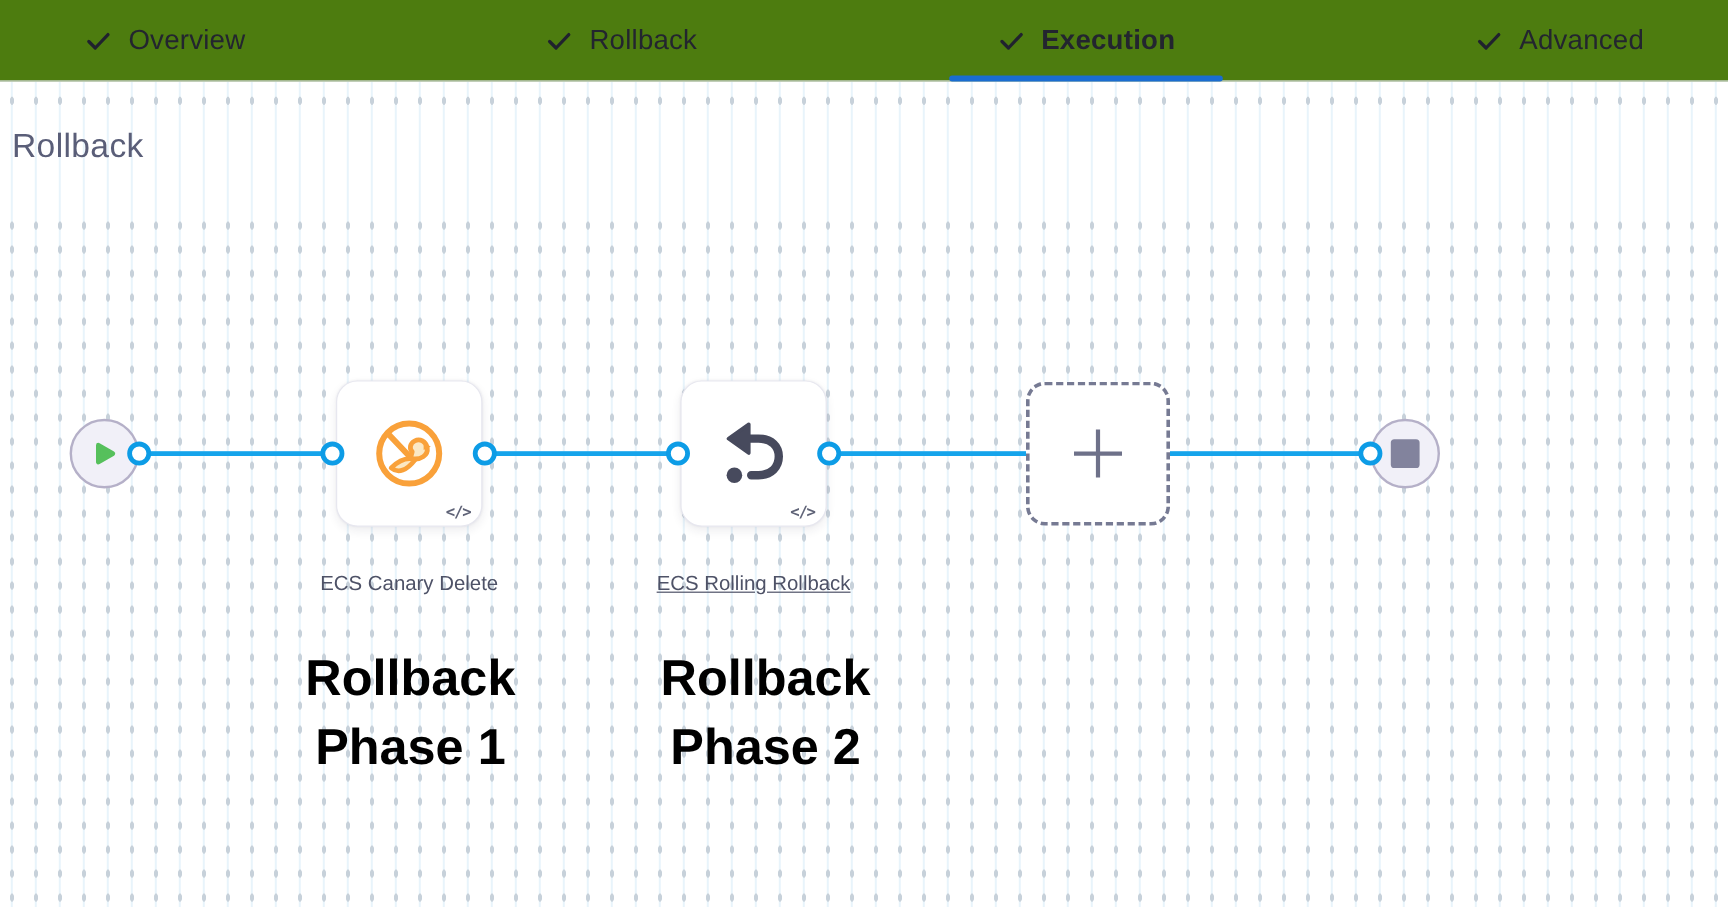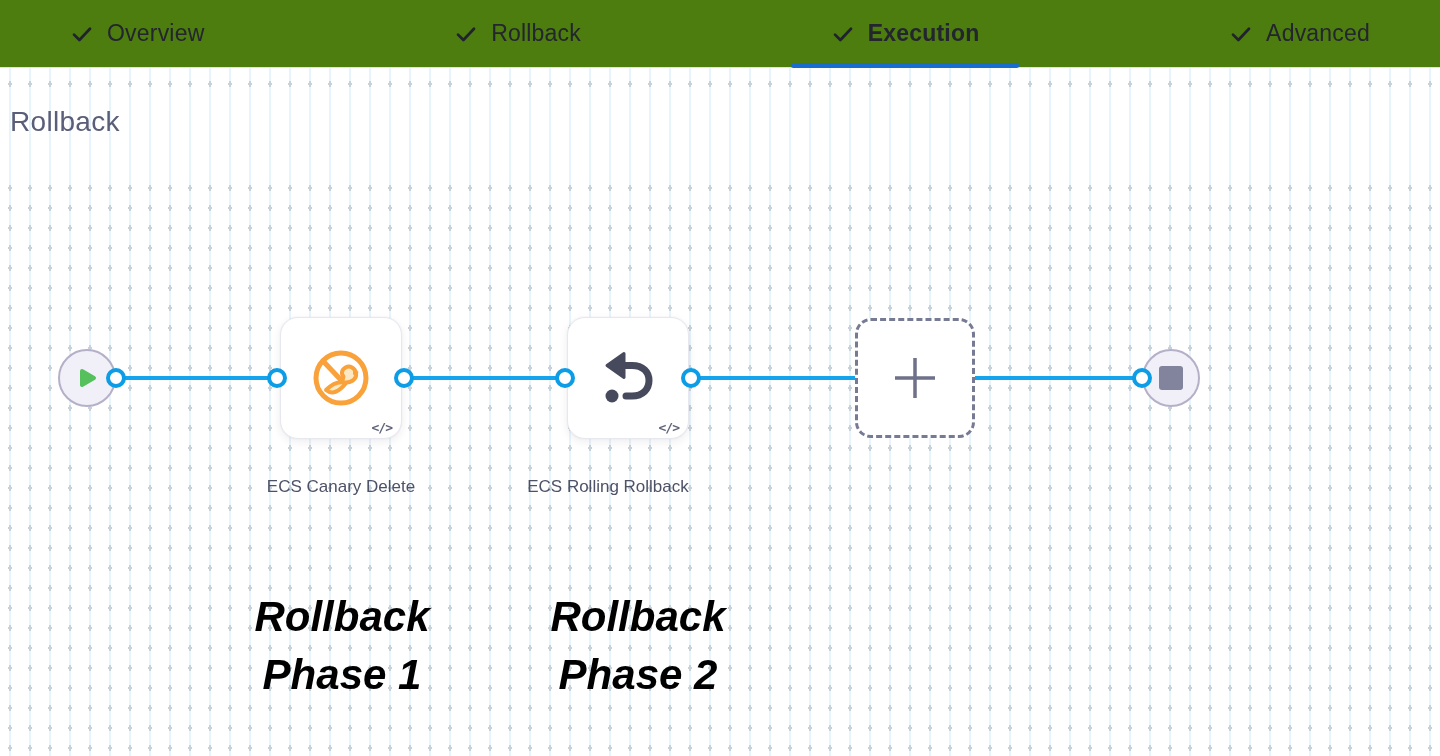--- a/index.html
+++ b/index.html
@@ -85,26 +85,26 @@
     border-radius: 16px; background: #ffffff; border: 3px dashed #767a93;
     display: flex; align-items: center; justify-content: center;
     z-index: 3; cursor: pointer;
   }
 
   .node-label {
     position: absolute; top: 398px; width: 170px; text-align: center;
     font-size: 17px; line-height: 41px; color: #4e5267; z-index: 2;
   }
   .node-label-1 { left: 256px; }
-  .node-label-2 { left: 523px; }
+  .node-label-2 { left: 543px; text-decoration: underline; }
   .add-step-label { left: 830px; top: 395px; }
 
   .annotation {
-    position: absolute; top: 520px; width: 300px; text-align: center;
-    font-size: 42px; line-height: 58px; font-weight: 700; color: #000000; z-index: 6; font-style: italic;
+    position: absolute; top: 468px; width: 300px; text-align: center;
+    font-size: 42px; line-height: 58px; font-weight: 700; color: #000000; z-index: 6;
   }
   .annotation-1 { left: 192px; }
   .annotation-2 { left: 488px; }
 
   .icon-wrap { display: inline-flex; }
 </style>
 </head>
 <body>
 
 <nav class="tab-bar">

